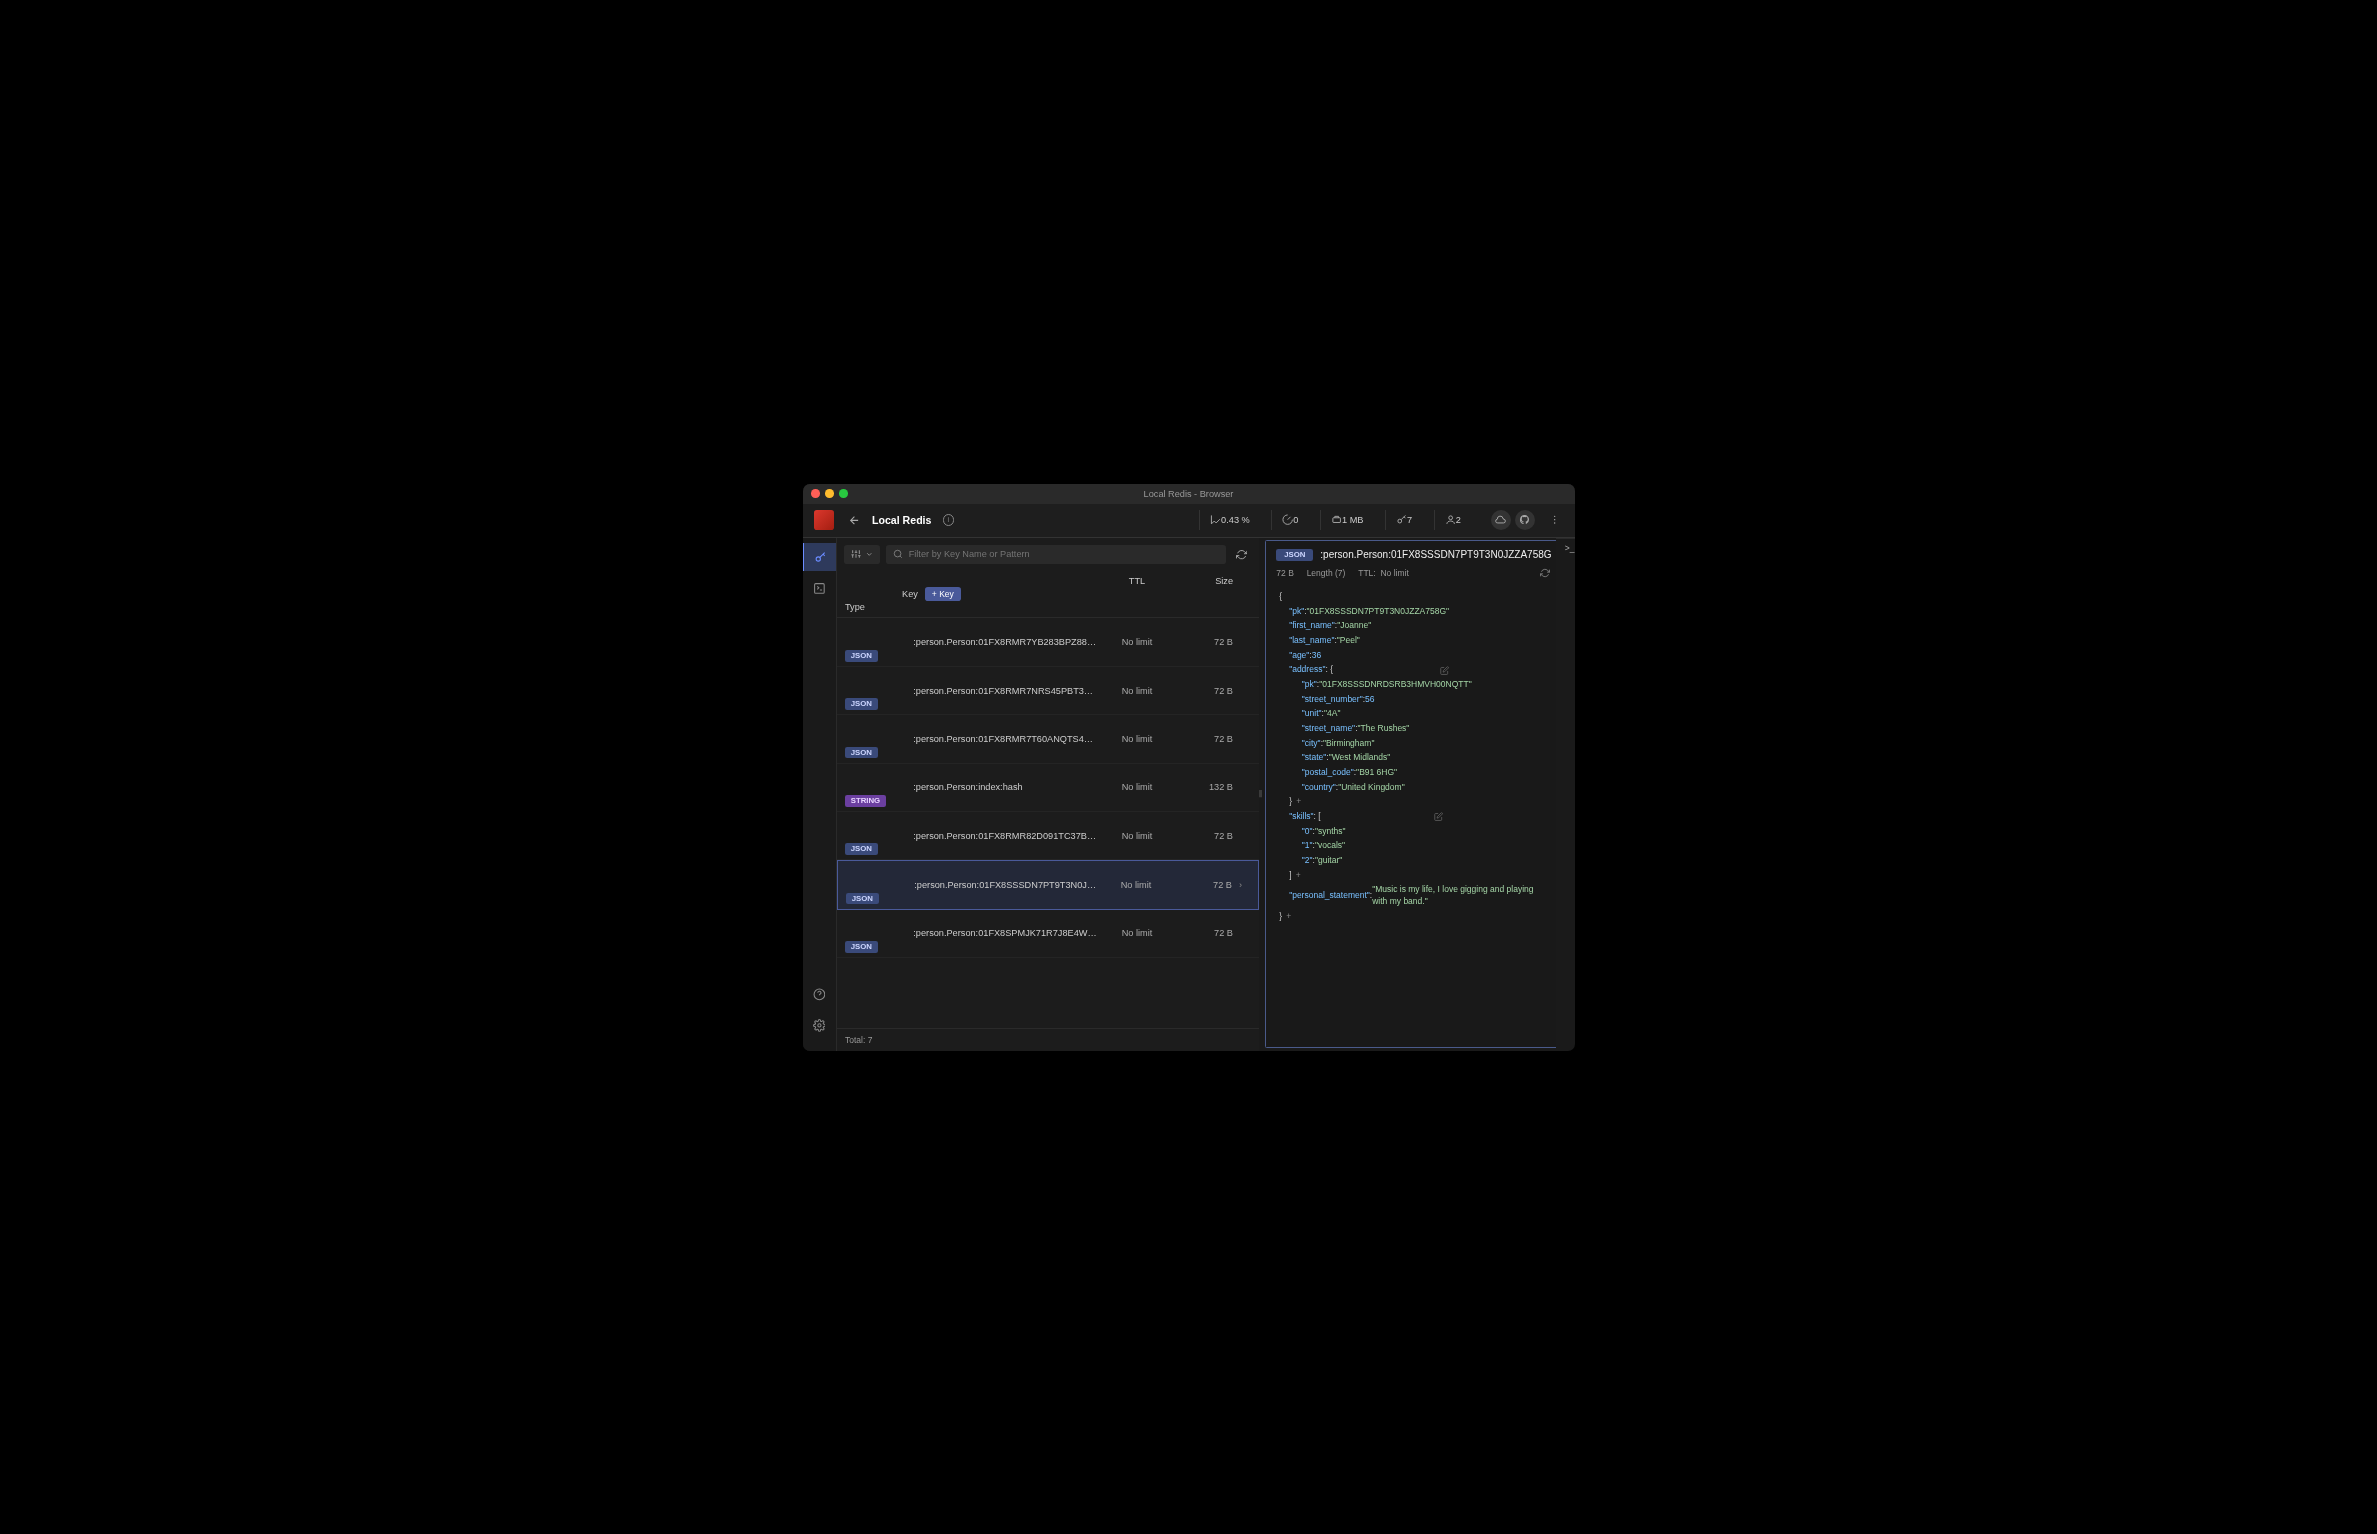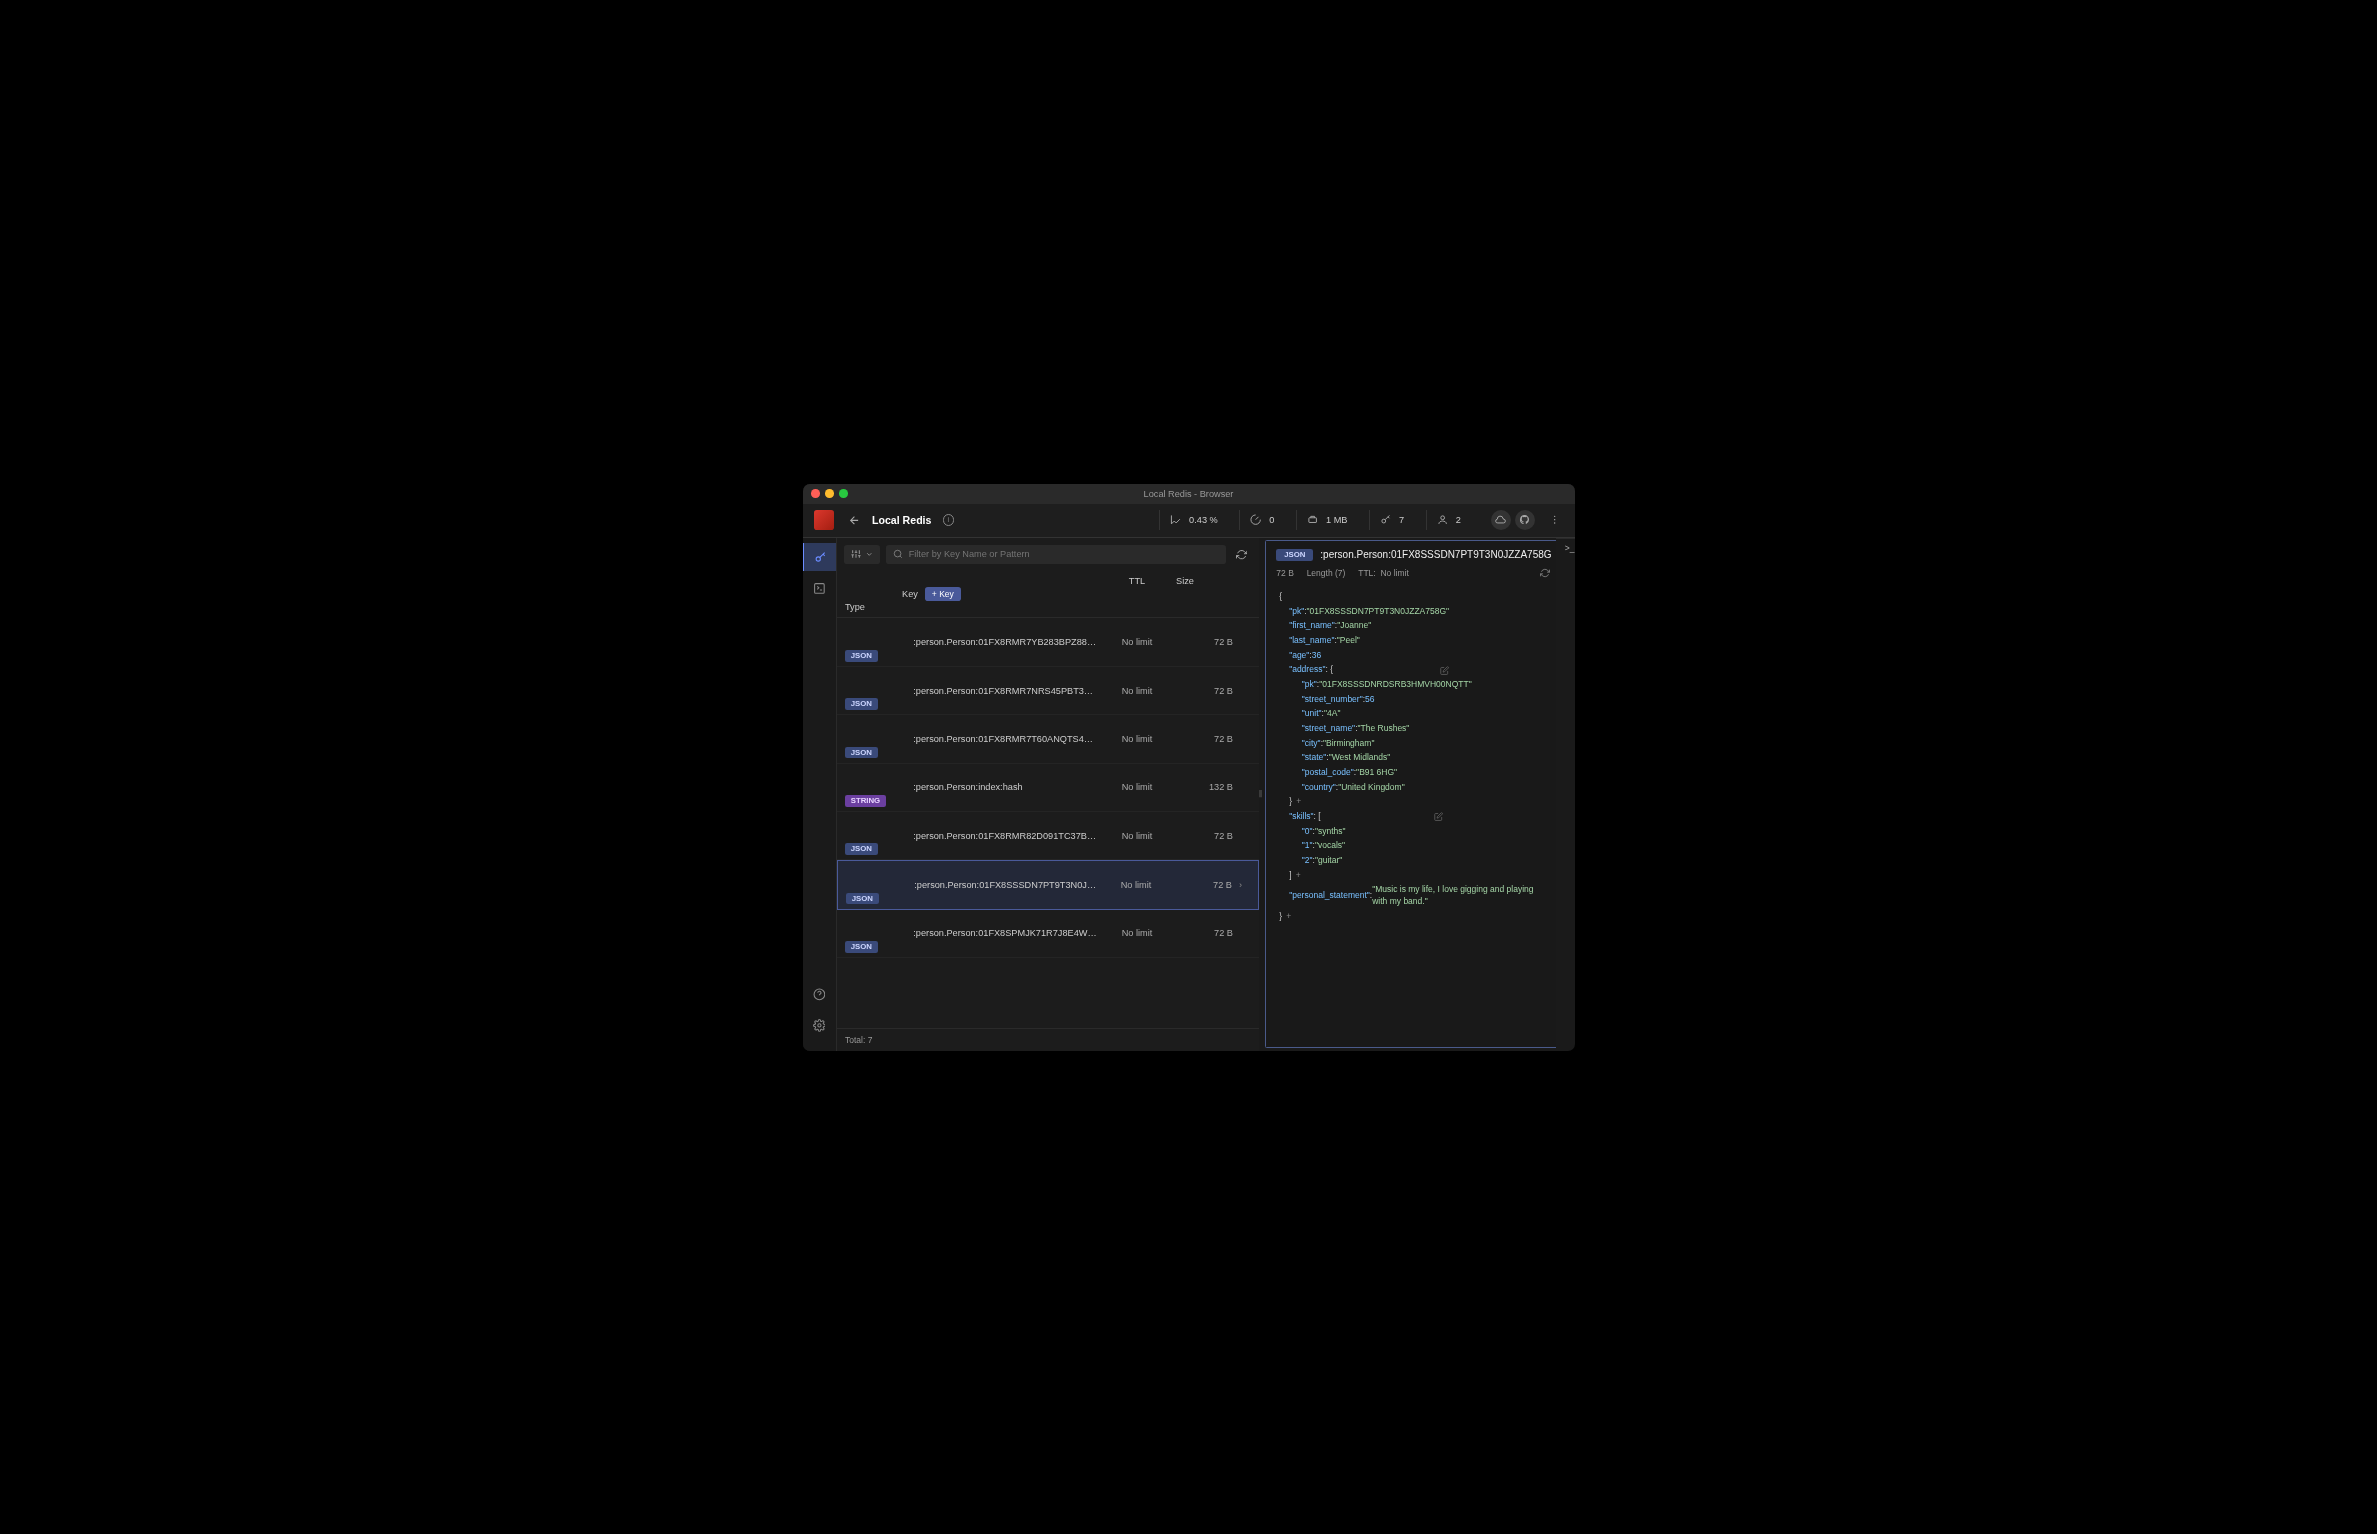--- a/index.html
+++ b/index.html
@@ -9,21 +9,21 @@
 .traffic { display:flex; gap:5.7px; }
 .dot { width:8.5px; height:8.5px; border-radius:50%; }
 .red { background:#ff5f57; } .yellow { background:#febc2e; } .green { background:#28c840; }
 .title { position:absolute; left:50%; transform:translateX(-50%); color:#999; font-size:9.2px; }
 .toolbar { height:34px; background:#1e1e1e; border-bottom:0.7px solid #333; display:flex; align-items:center; padding:0 11.3px; gap:11.3px; }
 .logo { width:20px; height:20px; background:linear-gradient(135deg,#dc382d,#a41e11); border-radius:2.8px; margin-right:2.8px; }
 .back-icon { color:#aaa; cursor:pointer; font-size:12.8px; }
 .conn-name { color:#fff; font-weight:600; font-size:10.6px; }
 .info-icon { width:11.3px; height:11.3px; border:1.1px solid #888; border-radius:50%; display:flex; align-items:center; justify-content:center; font-size:7px; color:#888; }
 .spacer { flex:1; }
-.stat { display:flex; align-items:center; gap:8px; color:#ccc; padding:0 10px; border-left:0.7px solid #333; height:20px; }
+.stat { display:flex; align-items:center; gap:0; color:#ccc; padding:0 10px; border-left:0.7px solid #333; height:20px; }
 .stat:first-of-type { border-left:none; }
 .stat-icon { color:#aaa; }
 .header-btns { display:flex; gap:4.3px; margin-left:8.5px; }
 .round-btn { width:20px; height:20px; border-radius:50%; background:#333; display:flex; align-items:center; justify-content:center; color:#aaa; cursor:pointer; }
 .dots-btn { color:#aaa; cursor:pointer; padding:2.8px; }
 .body { flex:1; display:flex; overflow:hidden; }
 .sidebar { width:34px; background:#1a1a1a; border-right:0.7px solid #2a2a2a; display:flex; flex-direction:column; align-items:center; padding-top:5.7px; }
 .side-item { width:28px; height:28px; display:flex; align-items:center; justify-content:center; color:#888; cursor:pointer; border-radius:2.8px; margin-bottom:2.8px; }
 .side-item.active { background:#2e3a5c; color:#6b8cff; border-left:2.1px solid #6b8cff; border-radius:0; width:34px; }
 .side-bottom { margin-top:auto; margin-bottom:8.5px; }
@@ -33,21 +33,21 @@
 .right-panel { flex:1; display:flex; flex-direction:column; background:#191919; border:0.7px solid #4a5a8a; margin:2.8px 4.3px 2.8px 2.8px; border-radius:1.4px; }
 .search-row { display:flex; gap:5.7px; padding:7px 7px 5.7px; align-items:center; }
 .filter-pill { display:flex; align-items:center; gap:4.3px; background:#2a2a2a; border-radius:2.8px; padding:4.3px 7px; color:#aaa; cursor:pointer; }
 .search-box { flex:1; display:flex; align-items:center; gap:5.7px; background:#2a2a2a; border-radius:2.8px; padding:4.3px 7px; }
 .search-box input { flex:1; background:none; border:none; outline:none; color:#d4d4d4; font-size:9.2px; }
 .refresh-icon { color:#aaa; cursor:pointer; padding:4.3px; }
 .table-header { display:flex; padding:5.7px 8.5px; color:#ccc; font-size:9.2px; border-bottom:0.7px solid #2a2a2a; }
 .col-type { width:57px;margin-top:26px; }
 .col-key { flex:1; display:flex; align-items:center; gap:7px; }
 .col-ttl { width:78px; text-align:center; }
-.col-size { width:57px; }
+.col-size { width:57px; text-align:right; }
 .col-arrow { width:17px; }
 .add-key-btn { background:#4a5a9a; color:#fff; padding:2.1px 7px; border-radius:2.8px; font-size:8.5px; cursor:pointer; }
 .key-list { flex:1; overflow-y:auto; }
 .key-row { display:flex; align-items:center; padding:5.7px 8.5px; border-bottom:0.7px solid #242424; cursor:pointer; }
 .key-row.selected { background:#232838; border:0.7px solid #4a5a9a; }
 .type-badge { padding:1.4px 5.7px; border-radius:2.1px; font-size:7.8px; font-weight:700; min-width:37px; text-align:center; }
 .badge-json { background:#3a4a7a; color:#cdd6ff; }
 .badge-string { background:#6b3fa0; color:#e8d5ff; }
 .key-name { flex:1; padding-left:11.3px; color:#ccc; font-size:9.2px; white-space:nowrap; overflow:hidden; text-overflow:ellipsis; }
 .ttl-val { width:78px; text-align:center; color:#aaa; }

